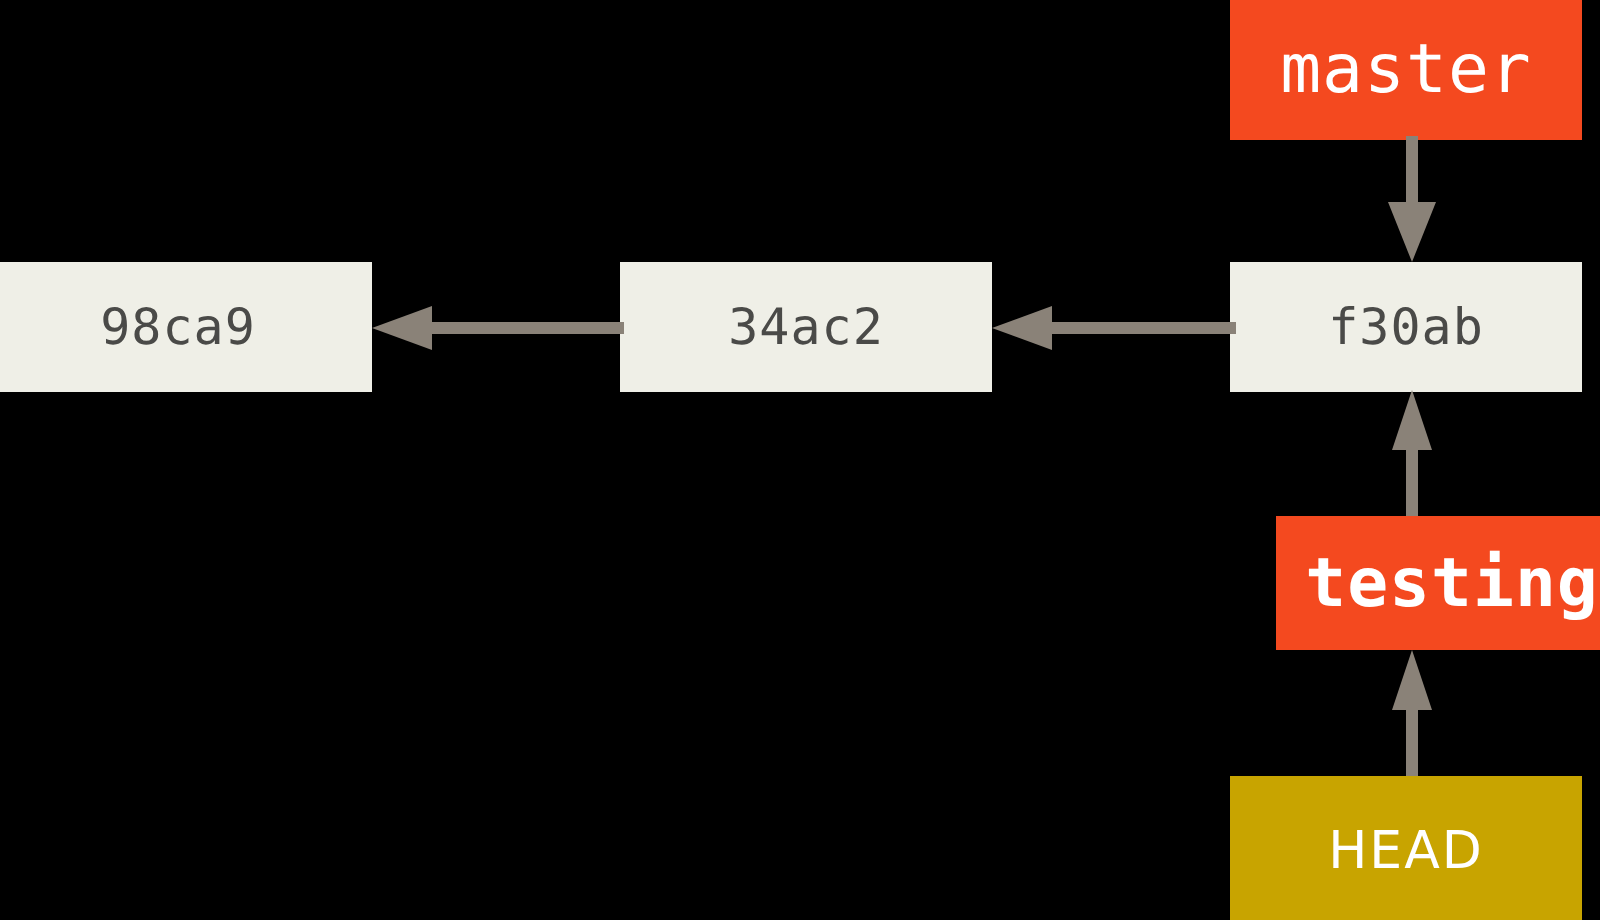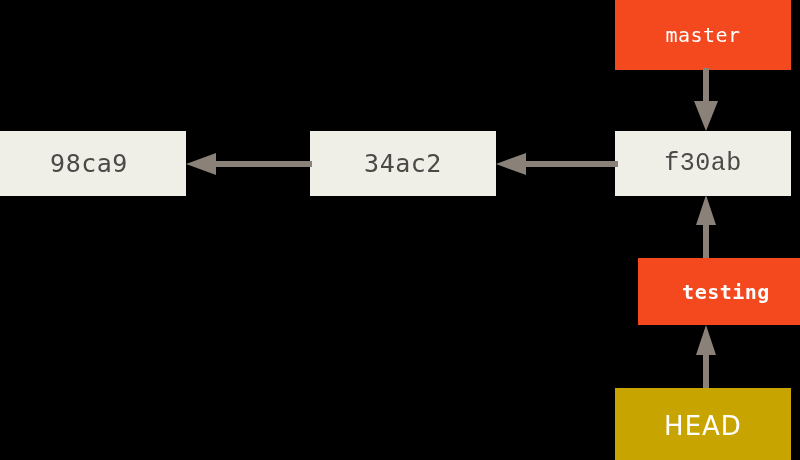--- a/index.html
+++ b/index.html
@@ -32,35 +32,35 @@
 
   .commit {
     background: #efefe7;
     color: #4a4a48;
     font-size: 25px;
   }
 
   .branch {
     background: #f4491f;
     color: #ffffff;
-    font-size: 20px;
+    font-size: 34px;
   }
 
   .head {
     background: #c8a400;
     color: #ffffff;
     font-size: 26px;
     font-family: "DejaVu Sans", "Liberation Sans", sans-serif;
     letter-spacing: 1px;
   }
 
   
   #node-98ca9  { left: -8px;  top: 131px; width: 194px; height: 65px; }
   #node-34ac2  { left: 310px; top: 131px; width: 186px; height: 65px; text-align: center; }
-  #node-f30ab  { left: 615px; top: 131px; width: 176px; height: 65px; font-family: Liberation Mono, monospace; }
+  #node-f30ab  { left: 615px; top: 131px; width: 176px; height: 65px; }
 
   
   #node-master  { left: 615px; top: 0px;   width: 176px; height: 70px; }
   #node-testing { left: 638px; top: 258px; width: 176px; height: 67px; font-weight: bold; }
   #node-head    { left: 615px; top: 388px; width: 176px; height: 76px; }
 
   
   .arrow { position: absolute; }
   .arrow svg { display: block; overflow: visible; }
 

